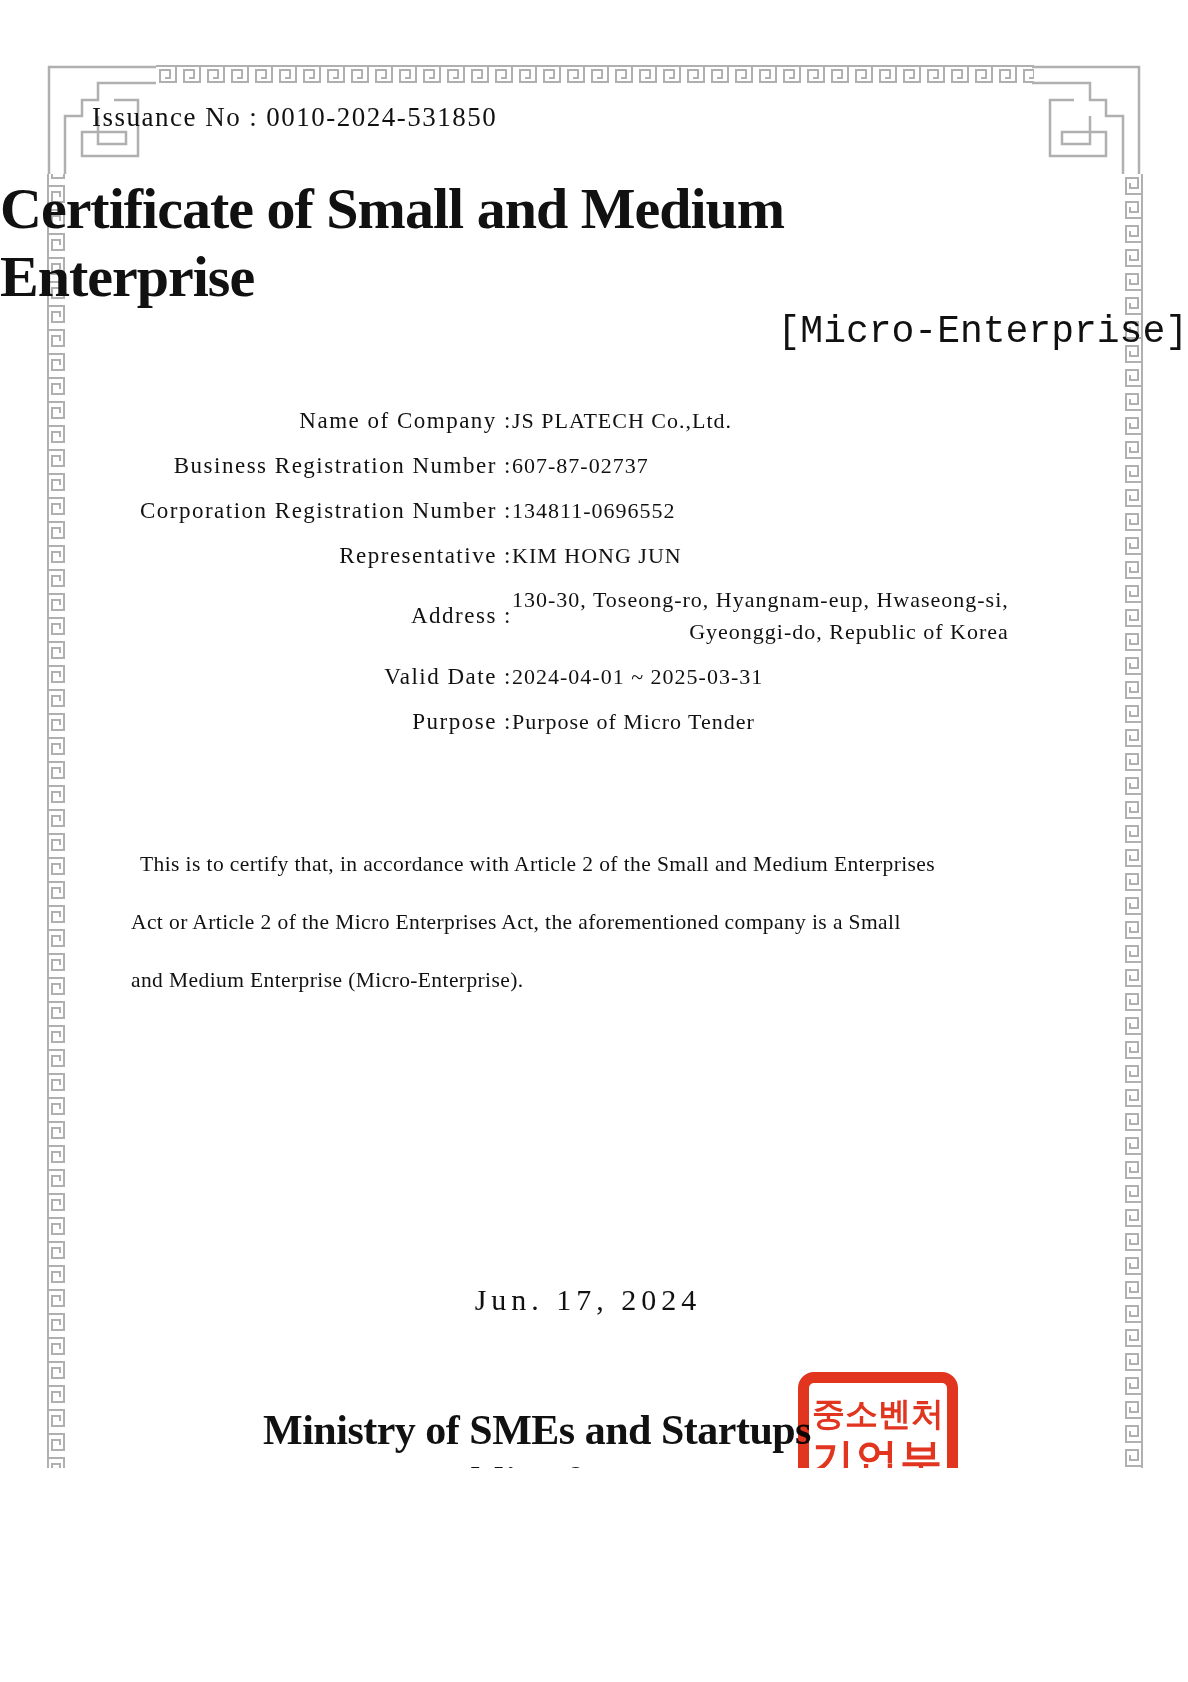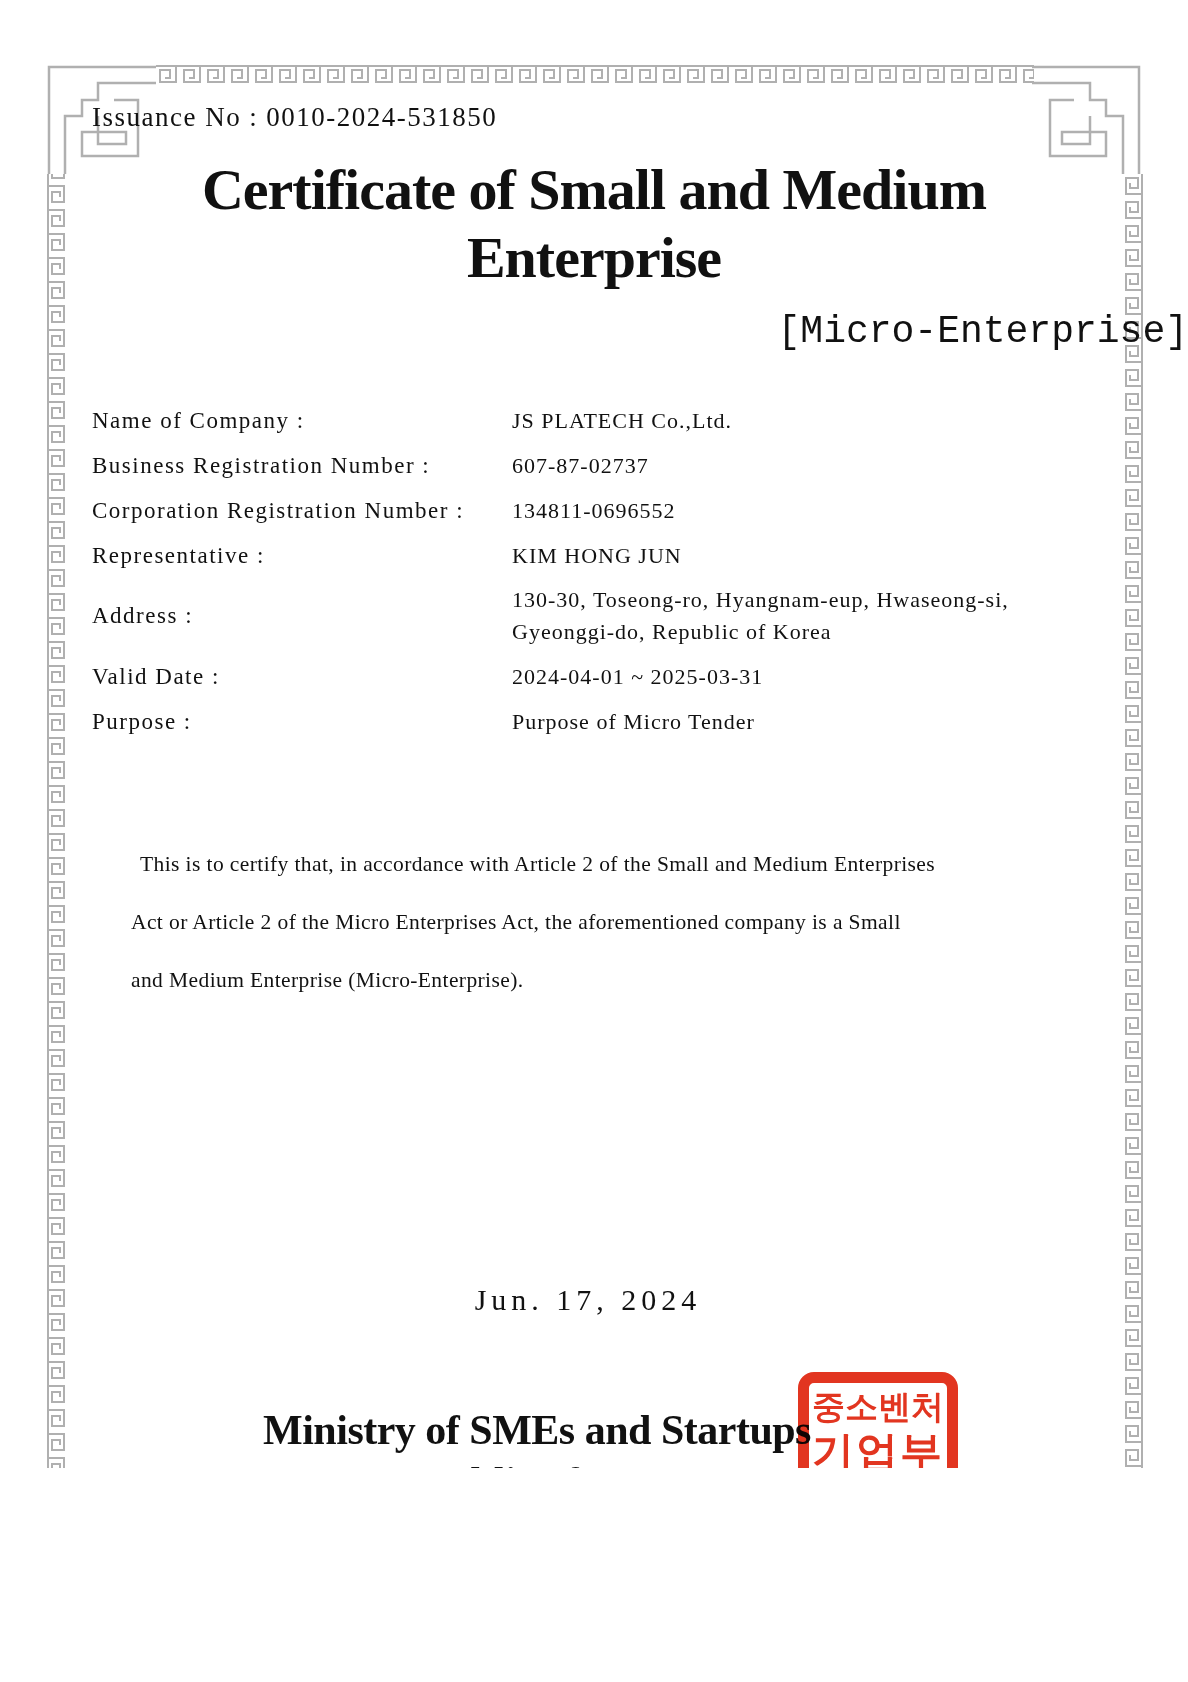--- a/index.html
+++ b/index.html
@@ -17,31 +17,31 @@
   .corner { position:absolute; width:110px; height:110px; line-height:0; }
   .corner-tl { left:46px;   top:64px; }
   .corner-tr { left:1032px; top:64px;   transform:scaleX(-1); }
   .corner-bl { left:46px;   top:1502px; transform:scaleY(-1); }
   .corner-br { left:1032px; top:1502px; transform:scale(-1,-1); }
 
   
   .issuance { position:absolute; left:92px; top:102px; font-size:27px; letter-spacing:1.5px; }
   .issuance span { margin-right:8px; }
   .title {
-    position:absolute; left:0; top:156px; width:100%; text-align:center;
+    position:absolute; left:0; top:175px; width:100%; 
     font-weight:bold; font-size:58px; line-height:68px; letter-spacing:-1px;
   }
   .subtitle {
     position:absolute; left:0; top:310px; width:100%; text-align:right;
     font-family:"Liberation Mono", monospace; font-size:38px; font-weight:normal;
   }
 
   
   .fields { position:absolute; left:92px; top:398px; right:56px; }
-  .frow { display:flex; align-items:center; min-height:45px; }
+  .frow { display:flex; align-items:center; min-height:45px;text-align:right; }
   .frow .flabel { flex:none; width:420px; font-size:23px; letter-spacing:1.5px; }
   .frow .fvalue { font-size:22px; letter-spacing:1px; }
   .frow-address { min-height:76px; }
   .frow-address .fvalue div { line-height:32px; }
 
   
   .statement { position:absolute; left:92px; top:852px; right:76px; font-size:21.5px; letter-spacing:0.4px; }
   .statement .sline { height:58px;margin-left:39px; }
   .statement .sline:first-child { padding-left:9px; }
 
@@ -51,21 +51,21 @@
     font-size:30px; letter-spacing:5px;
   }
   .ministry {
     position:absolute; left:77px; top:1404px; width:920px; text-align:center;
     font-weight:bold; font-size:42px; line-height:52px; letter-spacing:-0.5px; z-index:2;
   }
   .seal {
     position:absolute; left:798px; top:1372px; width:138px; height:138px;
     border:11px solid #e23520; border-radius:16px; z-index:3;
     color:#e23520; text-align:center; font-family:"DejaVu Sans", sans-serif;
-    font-weight:bold; mix-blend-mode:multiply; padding-top:3px;
+    font-weight:bold; mix-blend-mode:multiply; padding-top:10px;
   }
   .seal .srow1 { font-size:33px; line-height:42px; letter-spacing:0px; }
   .seal .srow2 { font-size:42px; line-height:48px; letter-spacing:2px; }
   .seal .srow3 { font-size:42px; line-height:48px; letter-spacing:2px; }
 </style>
 </head>
 <body>
 
 <div class="page">
 

